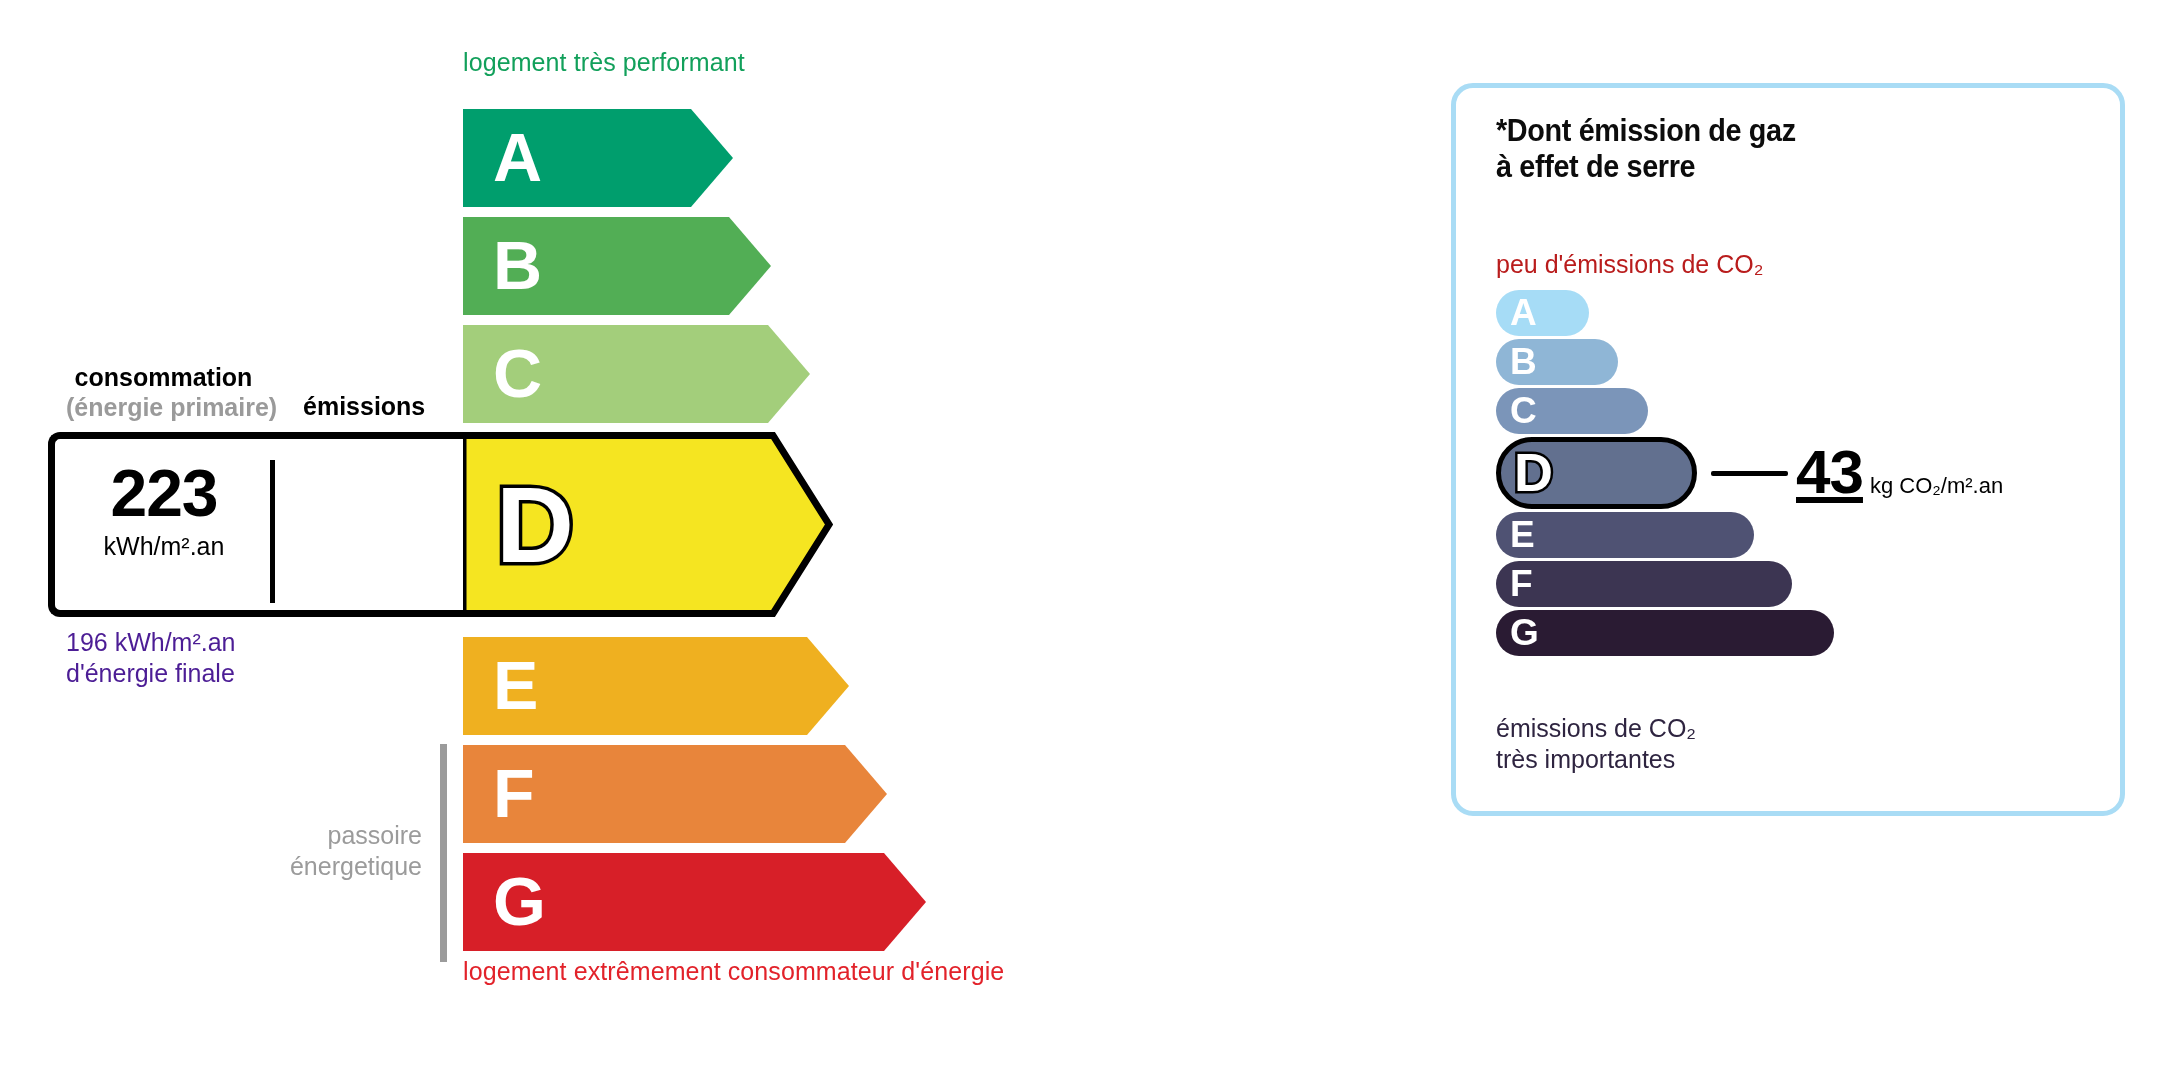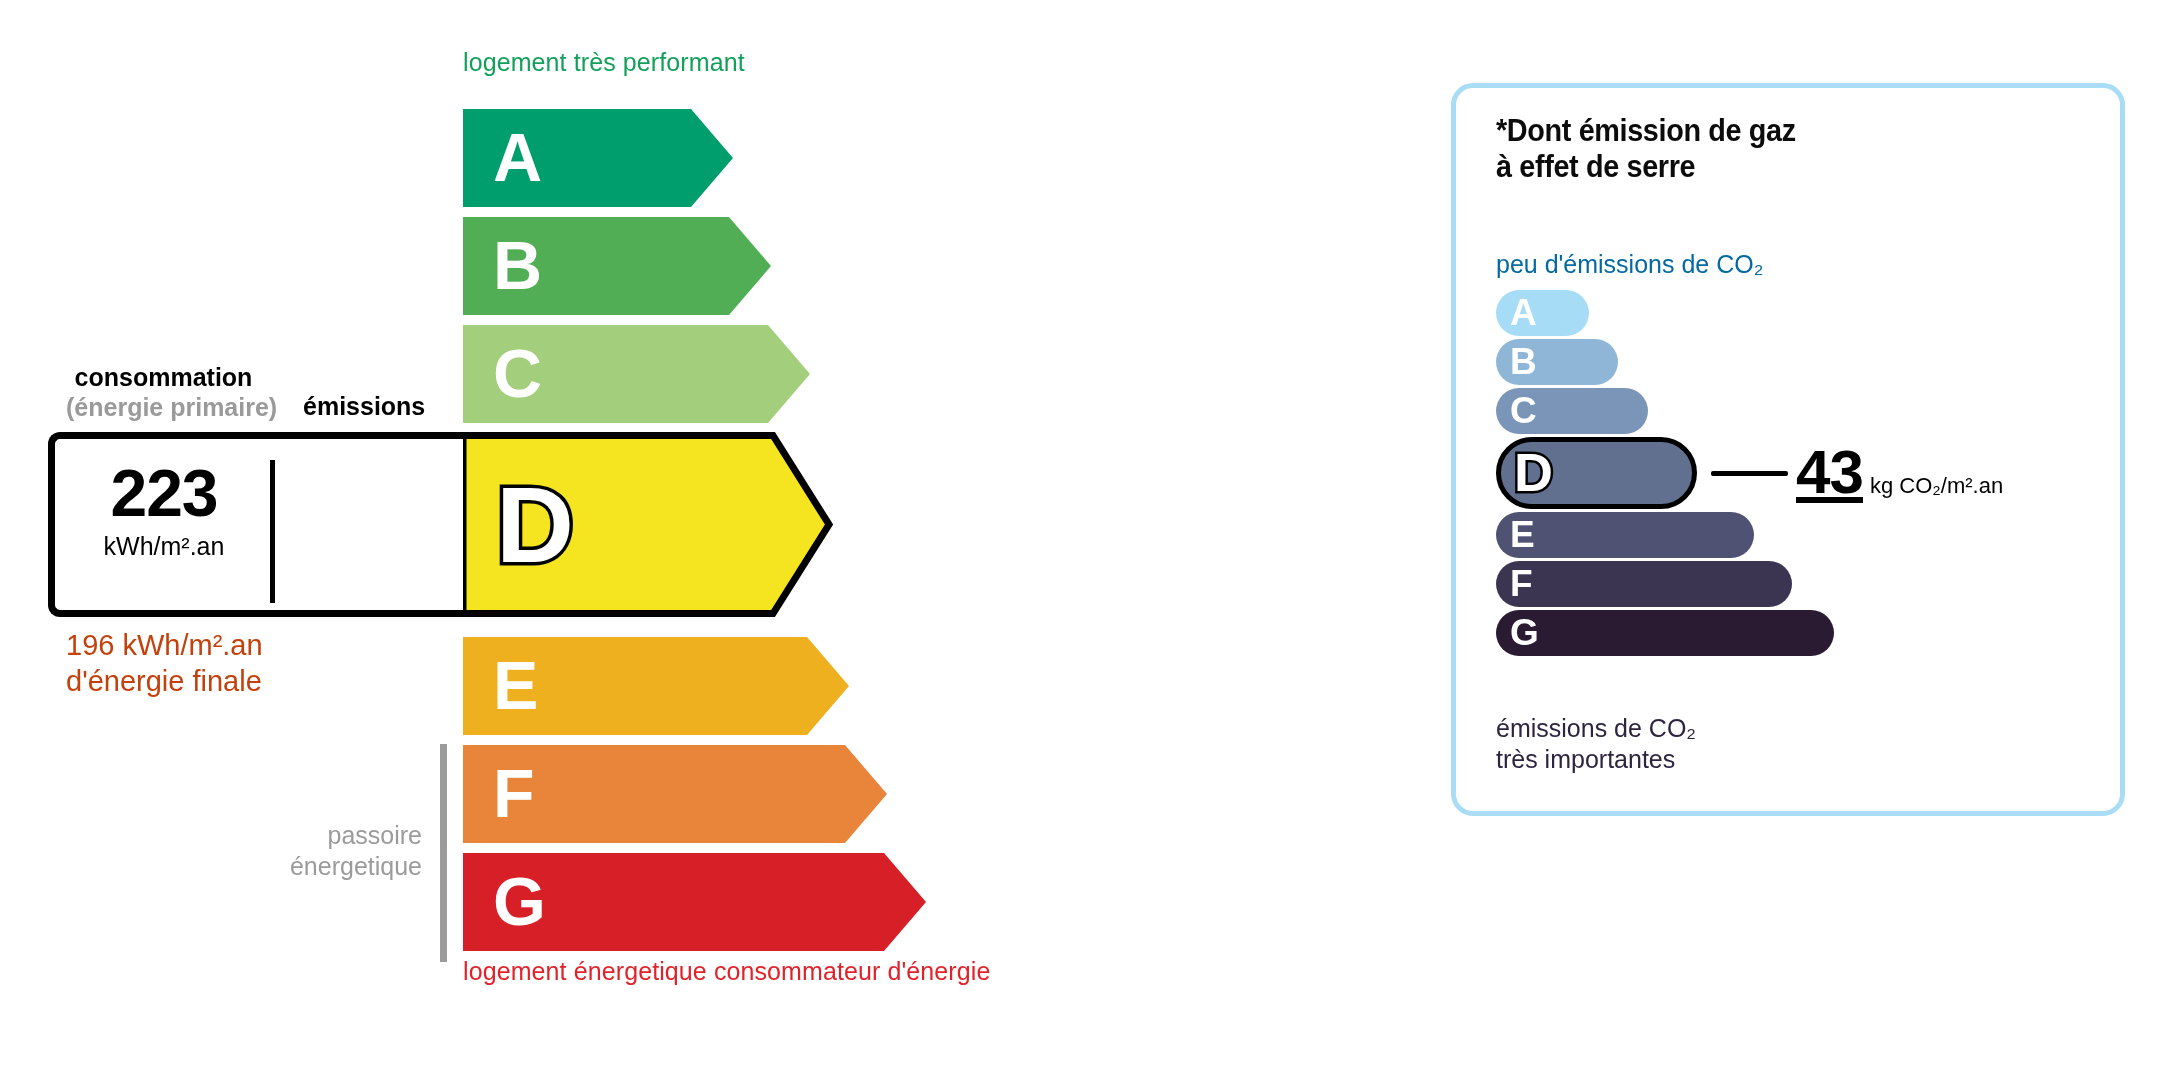--- a/index.html
+++ b/index.html
@@ -56,22 +56,22 @@
   }
 
   
   .hdr{position:absolute;font-size:25px;line-height:1.18;white-space:nowrap;font-weight:bold;}
   #hdr-conso{left:66px;top:363px;color:#000;text-align:center;width:195px;}
   #hdr-conso .sub{color:#9a9a9a;}
   #hdr-emis{left:303px;top:392px;color:#000;}
 
   
   #final-note{
-    position:absolute;left:66px;top:627px;font-size:29px;line-height:1.25;
-    color:#c2410c;white-space:nowrap;
+    position:absolute;left:66px;top:627px;font-size:25px;line-height:1.25;
+    color:#4c1d95;white-space:nowrap;
   }
 
   
   #passoire-bar{position:absolute;left:440px;top:744px;width:7px;height:218px;background:#9b9b9b;}
   #passoire-label{
     position:absolute;left:200px;top:820px;width:222px;text-align:right;
     font-size:25px;line-height:1.25;color:#9b9b9b;
   }
 
   
@@ -79,21 +79,21 @@
     position:absolute;left:1451px;top:83px;width:674px;height:733px;
     border:5px solid #A9DCF5;border-radius:22px;background:#fff;box-sizing:border-box;
   }
   #co2-title{
     position:absolute;left:40px;top:25px;font-size:31px;font-weight:bold;
     line-height:1.17;color:#0c0c0c;letter-spacing:-.4px;
     font-family:"Liberation Sans Narrow","Liberation Sans",sans-serif;
     transform:scaleX(.93);transform-origin:left top;white-space:pre-line;
   }
   #co2-top-caption{
-    position:absolute;left:40px;top:162px;font-size:25px;color:#0369a1;white-space:nowrap;text-align:right;
+    position:absolute;left:40px;top:162px;font-size:25px;color:#b91c1c;white-space:nowrap;text-align:right;
   }
   #co2-bottom-caption{
     position:absolute;left:40px;top:625px;font-size:25px;line-height:1.25;
     color:#2E2440;white-space:pre-line;
   }
   .co2row{position:absolute;left:40px;}
   .co2bar{position:absolute;left:0;top:0;height:100%;border-radius:999px;}
   .co2letter{
     position:absolute;left:14px;top:50%;transform:translateY(-52%);
     font-size:37px;font-weight:bold;color:#fff;line-height:1;
@@ -190,21 +190,21 @@
       <svg viewBox="0 0 463 98" preserveAspectRatio="none" aria-hidden="true">
         <polygon points="0,0 421,0 463,49 421,98 0,98" fill="#D71F28"></polygon>
       </svg>
       <span class="letter">G</span>
     </div>
   </div>
 
   <div id="passoire-bar"></div>
   <div id="passoire-label">passoire<br>énergetique</div>
 
-  <div class="bottom-caption">logement énergetique consommateur d'énergie</div>
+  <div class="bottom-caption">logement extrêmement consommateur d'énergie</div>
 </div>
 
 <div id="co2-panel">
 
   <div id="co2-title">*Dont émission de gaz<br>à effet de serre</div>
   <div id="co2-top-caption">peu d'émissions de CO₂</div>
 
   <div class="co2row" id="co2-row-A" style="top:202px;height:46px;width:93px;">
     <div class="co2bar" style="width:93px;background:#A6DCF6;"></div>
     <span class="co2letter">A</span>

